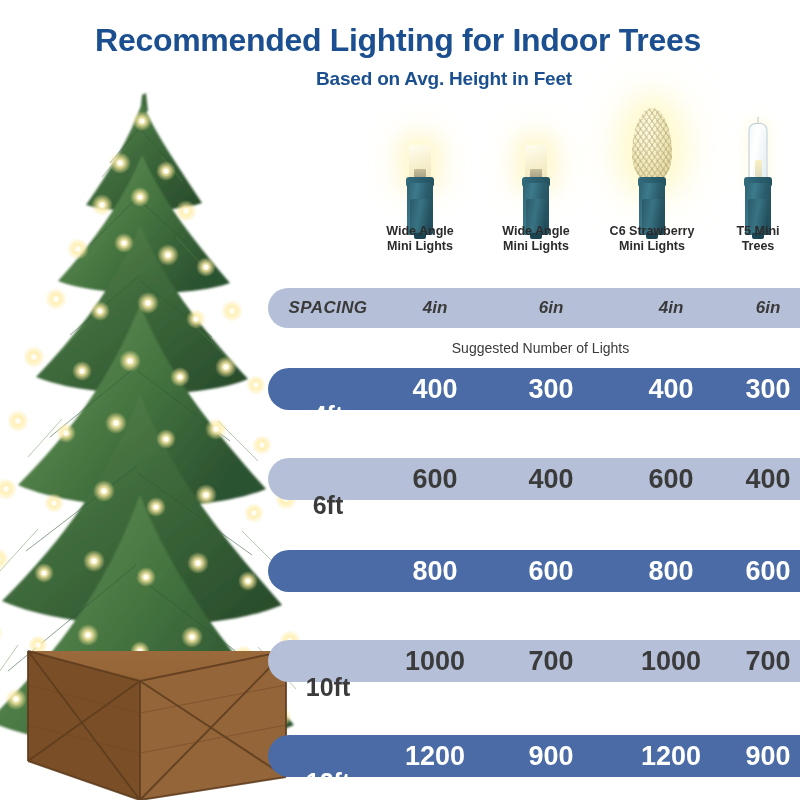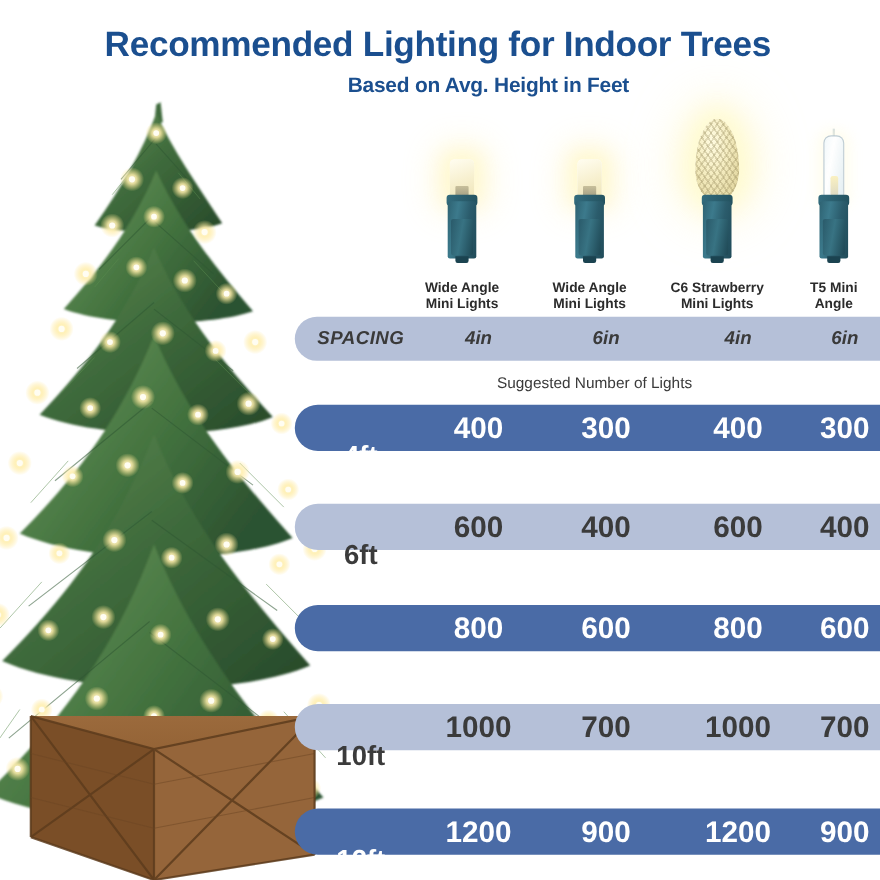--- a/index.html
+++ b/index.html
@@ -23,21 +23,21 @@
 
   
   .tree-wrap{position:absolute;left:-10px;top:85px;width:310px;height:715px;overflow:hidden;}
   .tree-canvas{position:absolute;inset:0;}
 
   
   .bulbs{position:absolute;left:370px;top:100px;width:430px;height:180px;}
   .bulb-col{position:absolute;top:0;width:100px;height:180px;}
   .bulb-art{position:absolute;left:0;top:0;width:100px;height:135px;}
   .bulb-label{
-    position:absolute;left:0;top:154px;width:100px;text-align:center;
+    position:absolute;left:0;top:124px;width:100px;text-align:center;
     font-size:12.5px;line-height:14.5px;color:#2b2b2b;font-weight:bold;
   }
 
   
   .socket{
     position:absolute;left:50%;transform:translateX(-50%);
     width:26px;height:52px;bottom:0;
     background:linear-gradient(100deg,#2e6272 0%,#3c7a8c 30%,#2b5c6c 62%,#204b59 100%);
     border-radius:3px 3px 2px 2px;
   }
@@ -372,21 +372,21 @@
     <div class="bulb-col" style="left:338px;">
       <div class="bulb-art">
         <div class="t5-tip"></div>
         <div class="lens-t5"></div>
         <div class="socket-rim"></div>
         <div class="socket"></div>
         <div class="socket-foot"></div>
       </div>
       <div class="bulb-label">
         <span>T5 Mini</span><br>
-        <span>Angle</span>
+        <span>Trees</span>
       </div>
     </div>
   </div>
 
   <div class="bar spacing" style="top:288px;">
     <div class="cell c-label">SPACING</div>
     <div class="cell c0">4in</div>
     <div class="cell c1">6in</div>
     <div class="cell c2">4in</div>
     <div class="cell c3">6in</div>

